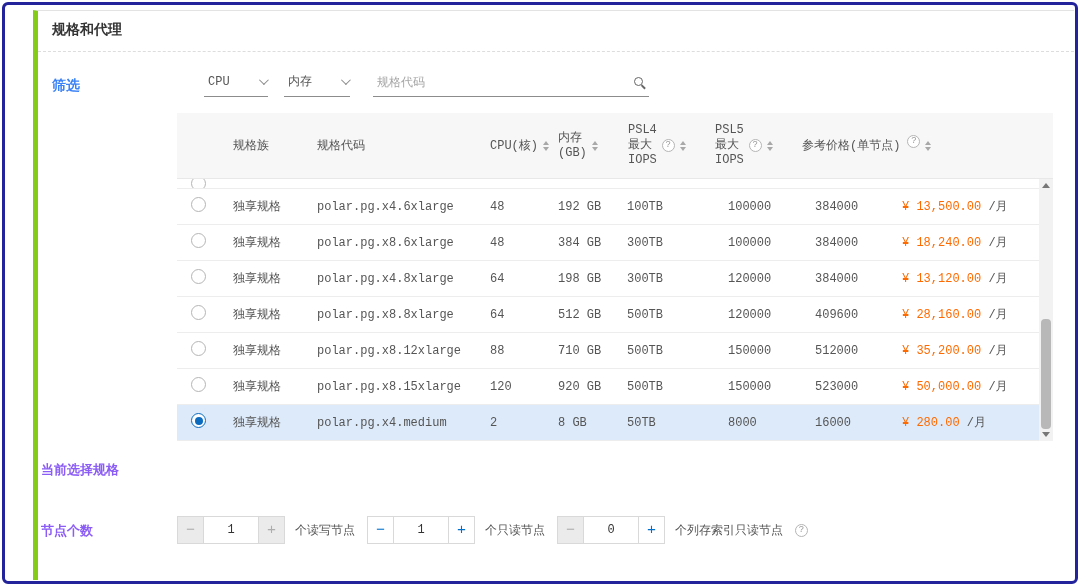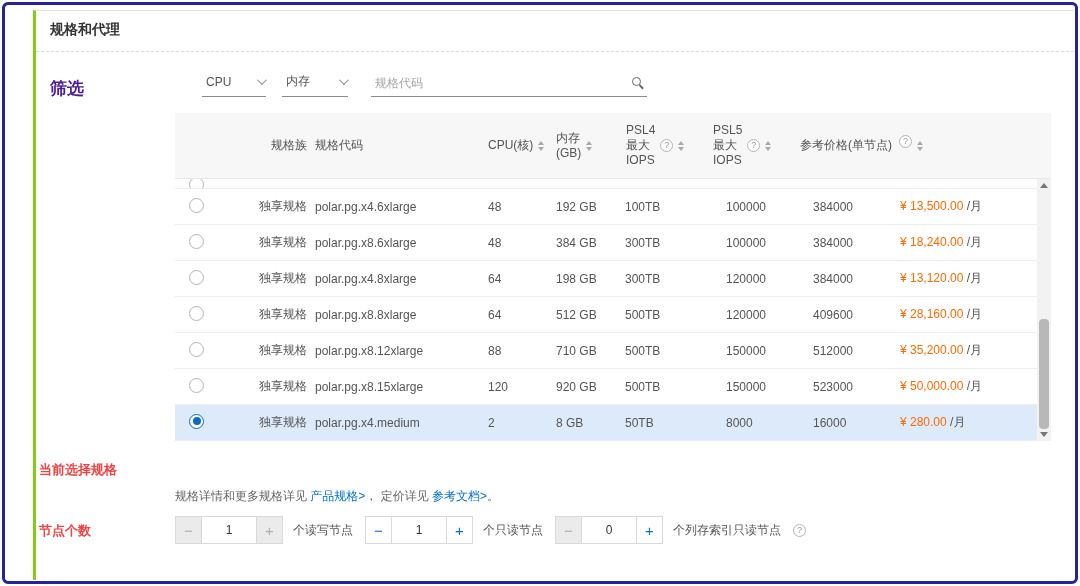--- a/index.html
+++ b/index.html
@@ -1,41 +1,41 @@
 <!DOCTYPE html>
 <html><head>
 <meta charset="utf-8">
 <style>
   * { margin:0; padding:0; box-sizing:border-box; }
   html,body { width:1080px; height:586px; background:#fff; font-family:"Liberation Sans","DejaVu Sans",sans-serif; }
   .page { position:relative; width:1080px; height:586px; background:#fff; overflow:hidden; }
   .frame { position:absolute; inset:2px; border:3px solid #23239b; border-radius:6px; pointer-events:none; z-index:50; }
-  .card { position:absolute; left:33px; top:10px; right:6px; bottom:6px; border-left:3px solid #84cc16; border-top:1px solid #e3e3e3; background:#fff; }
+  .card { position:absolute; left:33px; top:10px; right:6px; bottom:6px; border-left:5px solid #84cc16; border-top:1px solid #e3e3e3; background:#fff;font-family:Liberation Mono, monospace; }
 
   .sec-title { position:absolute; left:14px; top:10px; font-size:14px; font-weight:bold; color:#333; }
   .divider { position:absolute; top:40px; left:0; right:0; border-top:1px dashed #ddd; }
 
-  .filter-label { position:absolute; left:14px; top:66px; font-size:17px; font-weight:bold; color:#4c1d95; }
+  .filter-label { position:absolute; left:14px; top:66px; font-size:14px; font-weight:bold; color:#3b82f6; }
   .filter-controls { position:absolute; left:166px; top:62px; display:flex; align-items:flex-end; }
   .u-select { display:flex; justify-content:space-between; align-items:center; height:24px; border-bottom:1px solid #8c8c8c; font-size:12px; color:#555; padding:0 2px 6px 4px; cursor:pointer; }
   .sel-cpu { width:64px; margin-right:16px;text-align:right; }
   .sel-mem { width:66px; margin-right:23px; }
   .chev { width:7px; height:7px; border-right:1.4px solid #8c8c8c; border-bottom:1.4px solid #8c8c8c; transform:rotate(45deg) translateY(-2px); display:inline-block; }
   .u-search { display:flex; justify-content:space-between; align-items:center; width:276px; height:24px; border-bottom:1px solid #8c8c8c; padding:0 6px 4px 4px; }
   .u-search input { border:none; outline:none; font-size:12px; color:#555; width:220px; background:transparent; font-family:inherit; }
   .u-search input::placeholder { color:#a6a6a6; }
   .mag { width:9px; height:9px; border:1.4px solid #666; border-radius:50%; position:relative; display:inline-block; margin-bottom:2px; }
   .mag::after { content:""; position:absolute; width:5px; height:1.5px; background:#666; transform:rotate(45deg); right:-4px; bottom:-2px; }
 
   
   .spec-table { position:absolute; left:139px; top:102px; width:876px; font-size:12px; }
   .thead { display:flex; align-items:center; background:#f7f7f7; height:66px; color:#555; border-bottom:1px solid #e8e8e8; }
   .c { flex:none; padding-left:9px; }
   .c-radio { width:48px; padding-left:14px; }
-  .c-family { width:84px; padding-left:8px;text-align:right; }
+  .c-family { width:84px; padding-left:8px; }
   .c-code { width:172px; padding-left:8px; }
   .c-cpu { width:70px; }
   .c-mem { width:66px; padding-left:7px; }
   .c-stor { width:100px; padding-left:10px; }
   .c-psl4 { width:88px; padding-left:11px; }
   .c-psl5 { width:88px; padding-left:10px; }
   .c-price { flex:1 1 auto; }
   .hcell { display:flex; align-items:center; gap:5px; }
   .hlines { display:flex; flex-direction:column; line-height:15px; }
   .sort { display:inline-flex; flex-direction:column; gap:2px; cursor:pointer; }
@@ -58,21 +58,21 @@
   .unit { color:#555; }
 
   .vscroll { position:absolute; right:0; top:0; width:14px; height:262px; background:#f2f2f2; }
   .vs-btn { position:absolute; left:0; width:14px; height:13px; display:flex; align-items:center; justify-content:center; cursor:pointer; }
   .vs-up { top:0; } .vs-down { bottom:0; }
   .tri-up { width:0;height:0;border-left:4px solid transparent;border-right:4px solid transparent;border-bottom:5px solid #777; }
   .tri-down { width:0;height:0;border-left:4px solid transparent;border-right:4px solid transparent;border-top:5px solid #777; }
   .vs-thumb { position:absolute; left:2px; width:10px; top:140px; height:110px; background:#b8b8b8; border-radius:4px; cursor:grab; }
 
   
-  .row-label { position:absolute; left:3px; font-size:13px; font-weight:bold; color:#ef4444; }
+  .row-label { position:absolute; left:3px; font-size:13px; font-weight:bold; color:#8b5cf6; }
   .cur-value { position:absolute; left:139px; top:450px; font-size:12px; color:#555; }
   .cur-detail { position:absolute; left:139px; top:477px; font-size:12px; color:#666; }
   .lnk { color:#0070cc; text-decoration:none; cursor:pointer; }
 
   .steppers { position:absolute; left:139px; top:505px; display:flex; align-items:center; height:28px; }
   .stepper { display:inline-flex; align-items:stretch; height:28px; }
   .st-btn { width:26px; height:28px; border:1px solid #d9d9d9; background:#fff; color:#0070cc; font-size:15px; line-height:1; cursor:pointer; font-family:inherit; }
   .st-btn.disabled { background:#ebebeb; color:#adadad; cursor:default; }
   .st-minus { border-right:none; }
   .st-plus { border-left:none; }
@@ -283,23 +283,20 @@
             </div>
           <div class="vs-thumb"></div>
           <div class="vs-btn vs-down">
               <span class="tri-down"></span>
             </div>
         </div>
       </div>
     </div>
 
     <div class="row-label" style="top:450px">当前选择规格</div>
-    <div class="cur-detail">
-      <span>规格详情和更多规格详见 </span><a class="lnk">产品规格&gt;</a><span>， 定价详见 </span><a class="lnk">参考文档&gt;</a><span>。</span>
-    </div>
 
     <div class="row-label" style="top:511px">节点个数</div>
     <div class="steppers">
         <span class="st-group" style="display:inline-flex;align-items:center;">
     <span class="stepper">
       <button class="st-btn st-minus disabled">−</button>
       <input class="st-val" readonly="" value="1" style="">
       <button class="st-btn st-plus disabled">+</button>
     </span>
     <span class="st-label">个读写节点</span>

